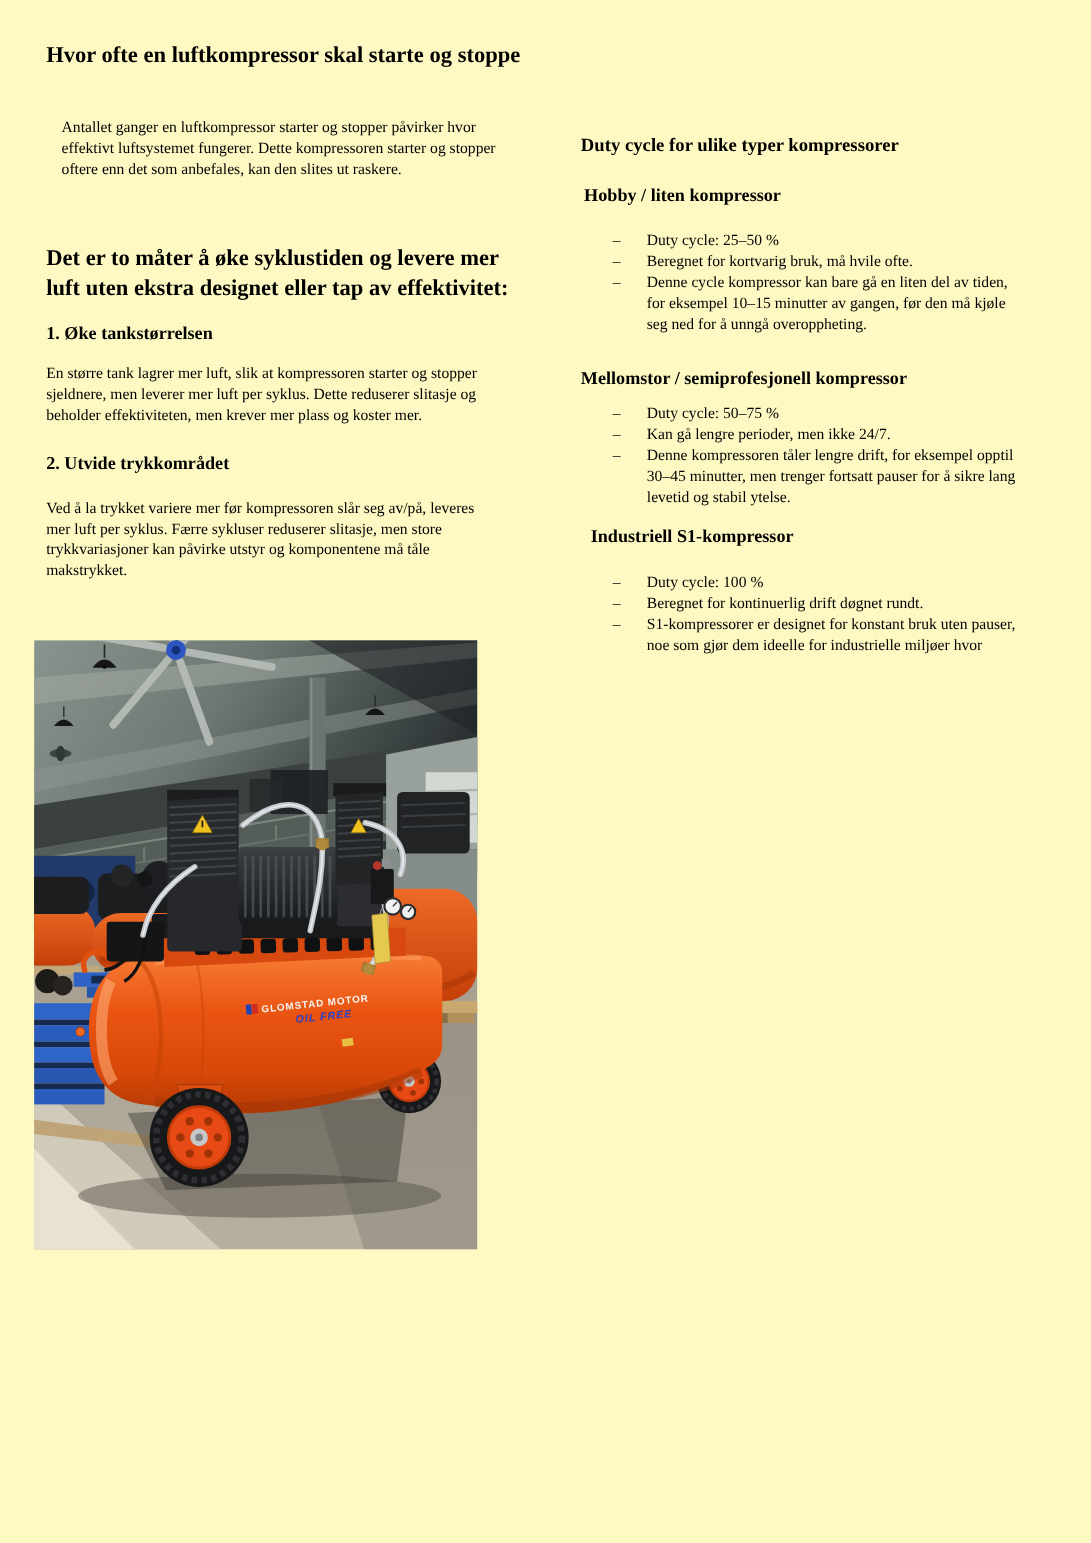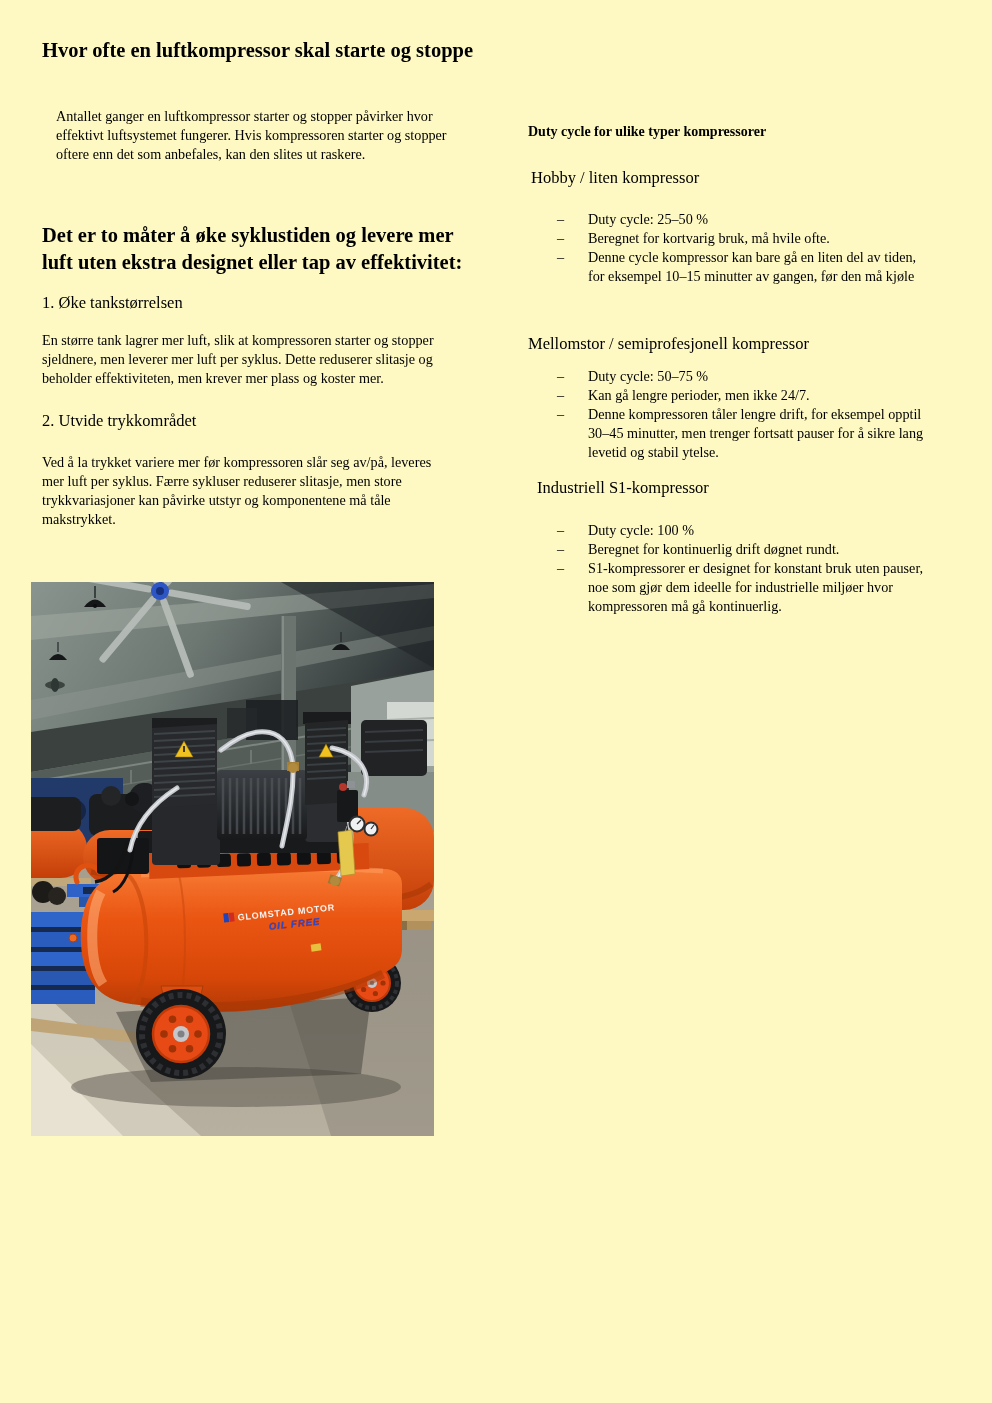--- a/index.html
+++ b/index.html
@@ -1,41 +1,41 @@
 <!DOCTYPE html>
 <html><head>
 <meta charset="utf-8">
 <style>
   html,body{margin:0;padding:0;background:#ffffff;}
   .page{position:relative;width:992px;height:1403px;background:#fef9c3;overflow:hidden;
         font-family:"Liberation Serif",serif;color:#000;}
   .abs{position:absolute;}
   .h1{font-size:20.5px;font-weight:bold;line-height:27px;}
-  .rtitle{font-size:14px;font-weight:bold;line-height:25px;}
-  .sub{font-size:16.5px;font-weight:normal;line-height:19px;}
+  .rtitle{font-size:17px;font-weight:bold;line-height:25px;}
+  .sub{font-size:16.5px;font-weight:bold;line-height:19px;}
   .body{font-size:14.2px;line-height:19px;}
   .nowrap div{white-space:nowrap;}
   .blist{list-style:none;margin:0;padding:0;font-size:14.2px;line-height:19px;}
   .bullet-item{position:relative;padding-left:60px;}
   .bullet-dash{position:absolute;left:29px;top:0;}
   .bullet-text div{white-space:nowrap;}
   .photo{width:403px;height:554px;margin:0;}
   .photo svg{display:block;}
 </style>
 </head>
 <body>
 
 <div class="page">
 
   <div class="abs h1 nowrap" style="left:42px;top:37px;">
       <div>Hvor ofte en luftkompressor skal starte og stoppe</div>
     </div>
   <div class="abs body nowrap" style="left:56px;top:107px;">
       <div>Antallet ganger en luftkompressor starter og stopper påvirker hvor</div>
-      <div>effektivt luftsystemet fungerer. Hvis kompressoren starter og stopper</div>
+      <div>effektivt luftsystemet fungerer. Dette kompressoren starter og stopper</div>
       <div>oftere enn det som anbefales, kan den slites ut raskere.</div>
     </div>
   <div class="abs h1 nowrap" style="left:42px;top:222px;">
       <div>Det er to måter å øke syklustiden og levere mer</div>
       <div>luft uten ekstra designet eller tap av effektivitet:</div>
     </div>
   <div class="abs sub nowrap" style="left:42px;top:293px;">1. Øke tankstørrelsen</div>
   <div class="abs body nowrap" style="left:42px;top:331px;">
       <div>En større tank lagrer mer luft, slik at kompressoren starter og stopper</div>
       <div>sjeldnere, men leverer mer luft per syklus. Dette reduserer slitasje og</div>
@@ -374,20 +374,21 @@
         <span class="bullet-dash">–</span>
         <div class="bullet-text">
           <div>Beregnet for kortvarig bruk, må hvile ofte.</div>
         </div>
       </li>
       <li class="bullet-item">
         <span class="bullet-dash">–</span>
         <div class="bullet-text">
           <div>Denne cycle kompressor kan bare gå en liten del av tiden,</div>
           <div>for eksempel 10–15 minutter av gangen, før den må kjøle</div>
+          <div>seg ned for å unngå overoppheting.</div>
         </div>
       </li>
     </ul>
 
   <div class="abs sub" style="left:528px;top:334px;white-space:nowrap;text-align:right;">Mellomstor / semiprofesjonell kompressor</div>
   <ul class="abs blist" style="left:528px;top:367px;">
       <li class="bullet-item">
         <span class="bullet-dash">–</span>
         <div class="bullet-text">
           <div>Duty cycle: 50–75 %</div>
@@ -421,18 +422,17 @@
         <span class="bullet-dash">–</span>
         <div class="bullet-text">
           <div>Beregnet for kontinuerlig drift døgnet rundt.</div>
         </div>
       </li>
       <li class="bullet-item">
         <span class="bullet-dash">–</span>
         <div class="bullet-text">
           <div>S1-kompressorer er designet for konstant bruk uten pauser,</div>
           <div>noe som gjør dem ideelle for industrielle miljøer hvor</div>
-          <div>kompressoren må gå kontinuerlig.</div>
         </div>
       </li>
     </ul>
 
 </div>
 
 </body></html>

